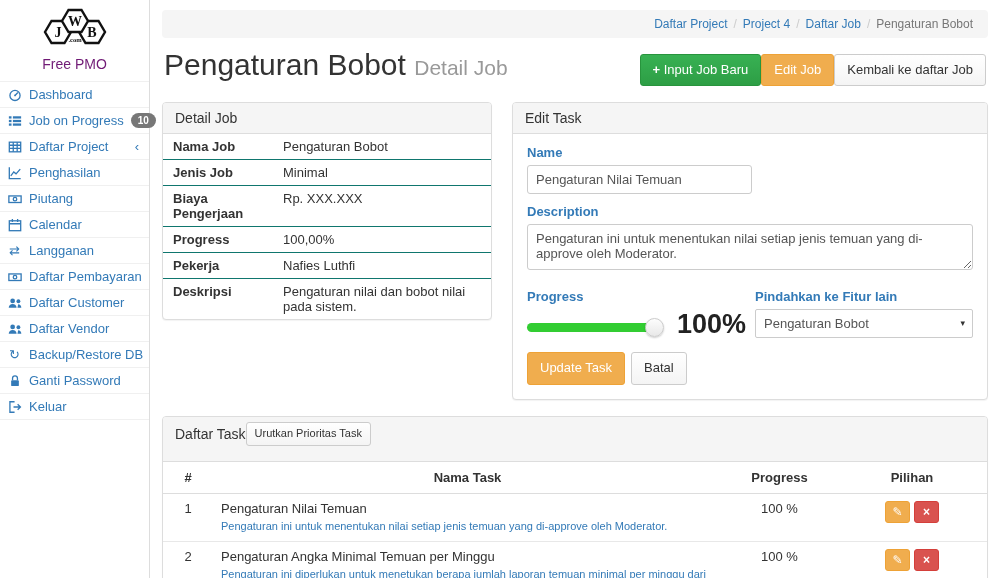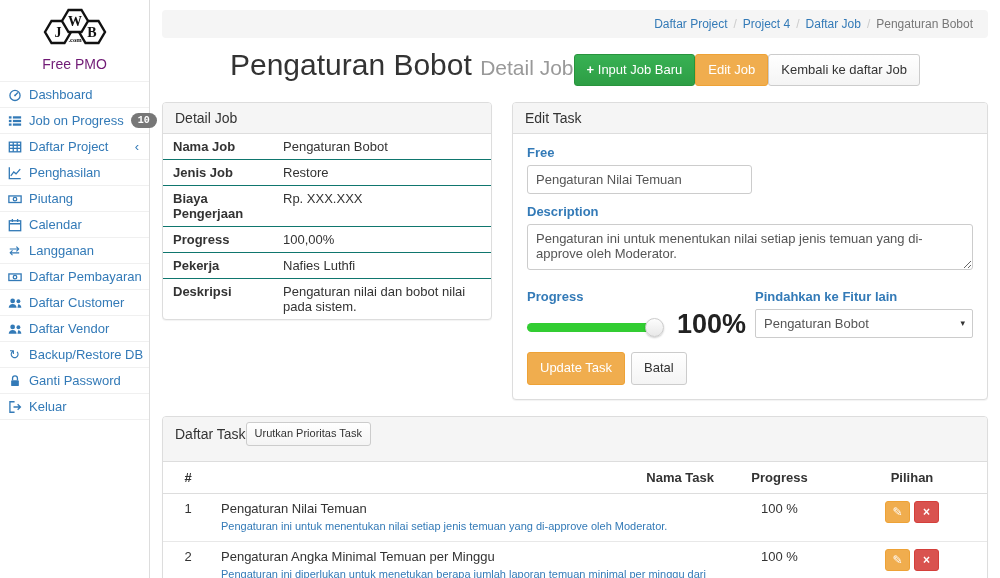--- a/index.html
+++ b/index.html
@@ -17,31 +17,31 @@
   .brand { text-align:center; color:#701a75; font-size:14px; padding:3px 0 9px; }
   .nav-item {
     display:flex; align-items:center; gap:7px;
     padding:5px 4px 5px 7px; border-top:1px solid #f0f0f0;
     color:#337ab7; cursor:pointer; font-size:13px; white-space:nowrap;
   }
   .nav-item:last-child { border-bottom:1px solid #f0f0f0; }
   .nav-item .icon { width:15px; display:inline-flex; justify-content:center; flex:0 0 15px; }
   .nav-item .uicon { color:#337ab7; font-size:13px; line-height:13px; }
   .badge { margin-left:auto; margin-right:4px; background:#777; color:#fff; border-radius:10px;
-    font-size:10px; font-weight:bold; padding:2px 7px;font-family:Liberation Mono, monospace; }
+    font-size:10px; font-weight:bold; padding:2px 7px; }
   .chev { margin-left:auto; margin-right:6px; color:#337ab7; font-size:13px; }
 
   
   .main { flex:1; padding:10px 12px 0 12px; }
   .breadcrumb { background:#f5f5f5; border-radius:4px; padding:7px 15px; font-size:12px;
     color:#777; margin-bottom:10px;text-align:right; }
   .breadcrumb .bc-link { color:#337ab7; cursor:pointer; }
   .breadcrumb .sep { margin:0 6px; color:#ccc; }
 
-  .page-header { display:flex; justify-content:center; align-items:flex-start; margin:2px 2px 16px 2px; }
+  .page-header { display:flex; justify-content:space-between; align-items:flex-start; margin:2px 2px 16px 2px; }
   .page-header h1 { margin:0; font-size:30px; font-weight:500; color:#333; }
   .page-header h1 small { font-size:21px; color:#999; font-weight:400; }
   .header-actions { display:flex; gap:0; margin-top:6px; }
 
   .btn { border-radius:3px; padding:6px 12px; font-size:13px; border:1px solid #ccc;
     background:#fff; color:#333; cursor:pointer; font-family:inherit; line-height:1.42; }
   .btn-success { background:linear-gradient(#38b153,#2d9e45); border-color:#28943d; color:#fff; }
   .btn-warning { background:#f0ad4e; border-color:#eea236; color:#fff; }
   .btn-default { background:linear-gradient(#fff,#f4f4f4); border-color:#ccc; color:#333; }
   .btn-xs { padding:3px 8px; font-size:11px; }
@@ -78,21 +78,21 @@
   .percent { font-size:27px; font-weight:bold; color:#222; margin-left:22px; margin-top:0px; }
   .move-group { width:218px; }
   .select-box { position:relative; width:218px; border:1px solid #ccc; border-radius:2px;
     padding:6px 20px 6px 8px; color:#555; background:#fff; cursor:pointer; }
   .select-box .arrow { position:absolute; right:7px; top:8px; font-size:9px; color:#333; }
 
   .form-actions { display:flex; gap:6px; }
 
   .task-panel { margin-top:16px; }
   table.tasks { width:100%; border-collapse:collapse; font-size:13px; }
-  table.tasks th { text-align:right; padding:8px; border-bottom:1px solid #ddd; color:#333; }
+  table.tasks th { text-align:center; padding:8px; border-bottom:1px solid #ddd; color:#333; }
   table.tasks th.c, table.tasks td.c { text-align:center; }
   table.tasks td { padding:7px 8px; border-top:1px solid #e8e8e8; vertical-align:top; }
   table.tasks tbody tr:first-child td { border-top:none; }
   col.c-num { width:50px; }
   col.c-prog { width:115px; }
   col.c-act { width:150px; }
   .task-name { color:#333; }
   .task-desc { color:#337ab7; font-size:11px; margin-top:3px; line-height:1.45; }
   .actions { display:flex; gap:4px; justify-content:center; }
   .btn-icon { width:25px; height:22px; border:1px solid transparent; border-radius:3px;
@@ -269,21 +269,21 @@
 
       <section class="panel detail-panel">
         <div class="panel-heading">Detail Job</div>
         <div id="detail-rows">
             <div class="drow">
               <div class="dlabel">Nama Job</div>
               <div class="dvalue">Pengaturan Bobot</div>
             </div>
             <div class="drow">
               <div class="dlabel">Jenis Job</div>
-              <div class="dvalue">Restore</div>
+              <div class="dvalue">Minimal</div>
             </div>
             <div class="drow">
               <div class="dlabel">Biaya Pengerjaan</div>
               <div class="dvalue">Rp. XXX.XXX</div>
             </div>
             <div class="drow">
               <div class="dlabel">Progress</div>
               <div class="dvalue">100,00%</div>
             </div>
             <div class="drow">
@@ -294,21 +294,21 @@
               <div class="dlabel">Deskripsi</div>
               <div class="dvalue">Pengaturan nilai dan bobot nilai pada sistem.</div>
             </div>
           </div>
       </section>
 
       <section class="panel edit-panel">
         <div class="panel-heading">Edit Task</div>
         <div class="panel-body">
           <div class="fgroup">
-            <label class="flabel">Free</label>
+            <label class="flabel">Name</label>
             <input class="form-control" value="Pengaturan Nilai Temuan" style="">
           </div>
           <div class="fgroup" style="margin-bottom:6px;">
             <label class="flabel">Description</label>
             <textarea class="form-control t-area" style="">Pengaturan ini untuk menentukan nilai setiap jenis temuan yang di-approve oleh Moderator.</textarea>
           </div>
           <div class="progress-row">
             <div>
               <label class="flabel">Progress</label>
               <div class="slider-wrap">

